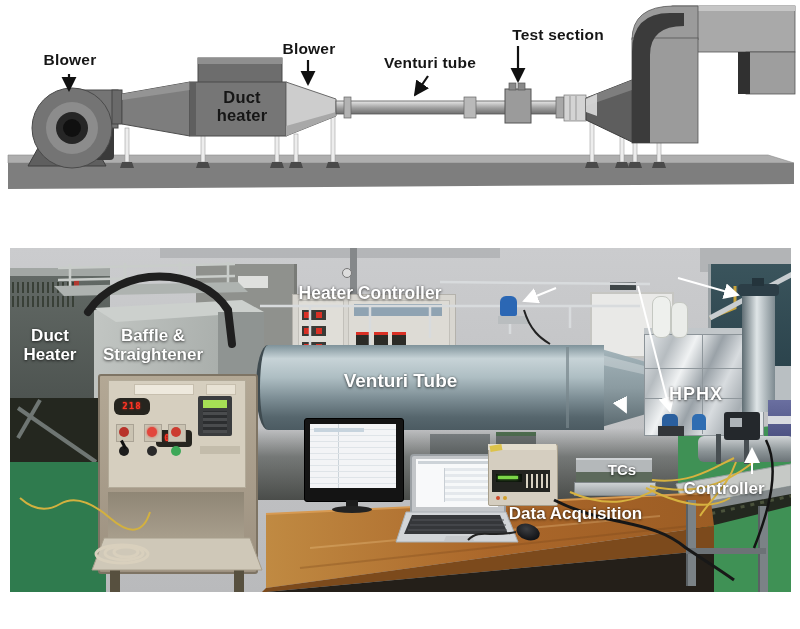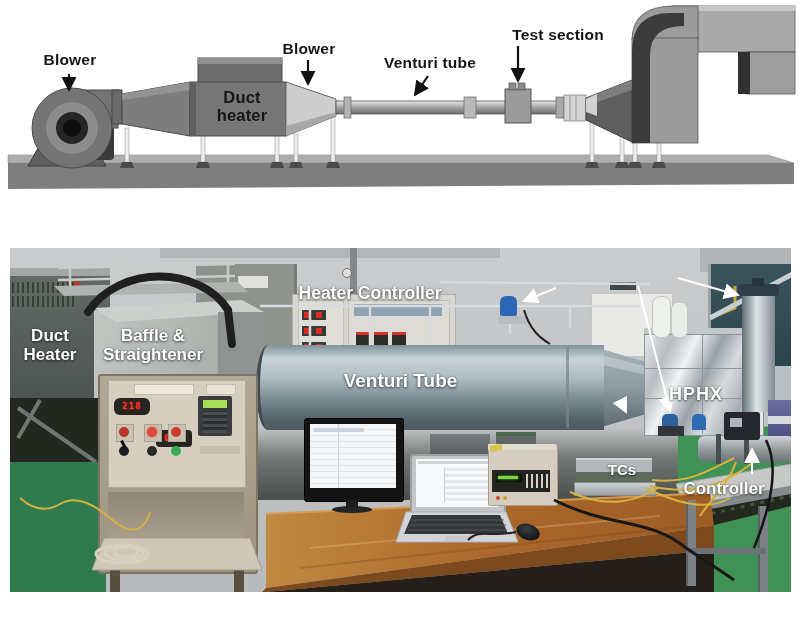--- a/index.html
+++ b/index.html
@@ -386,15 +386,16 @@
       </g>
     </svg>
 
     <div class="plabel z6" style="left:0;top:78px;width:80px;">Duct Heater</div>
     <div class="plabel z6 nowrap" style="left:275px;top:36px;width:170px;font-size:17.5px;">Heater Controller</div>
     <div class="plabel z6" style="left:90px;top:78px;width:106px;">Baffle &amp; Straightener</div>
     <div class="plabel z6 nowrap" style="left:318px;top:122px;width:145px;font-size:19px;">Venturi Tube</div>
     <div class="plabel z6" style="left:648px;top:136px;width:76px;font-size:18px;letter-spacing:1px;">HPHX</div>
     <div class="plabel z6" style="left:590px;top:191px;width:44px;font-size:15px;margin-top:23px;">TCs</div>
     <div class="plabel z6" style="left:662px;top:231px;width:104px;">Controller</div>
+    <div class="plabel z6 nowrap" style="left:478px;top:256px;width:175px;">Data Acquisition</div>
   </div>
 
 </div>
 
 </body></html>

